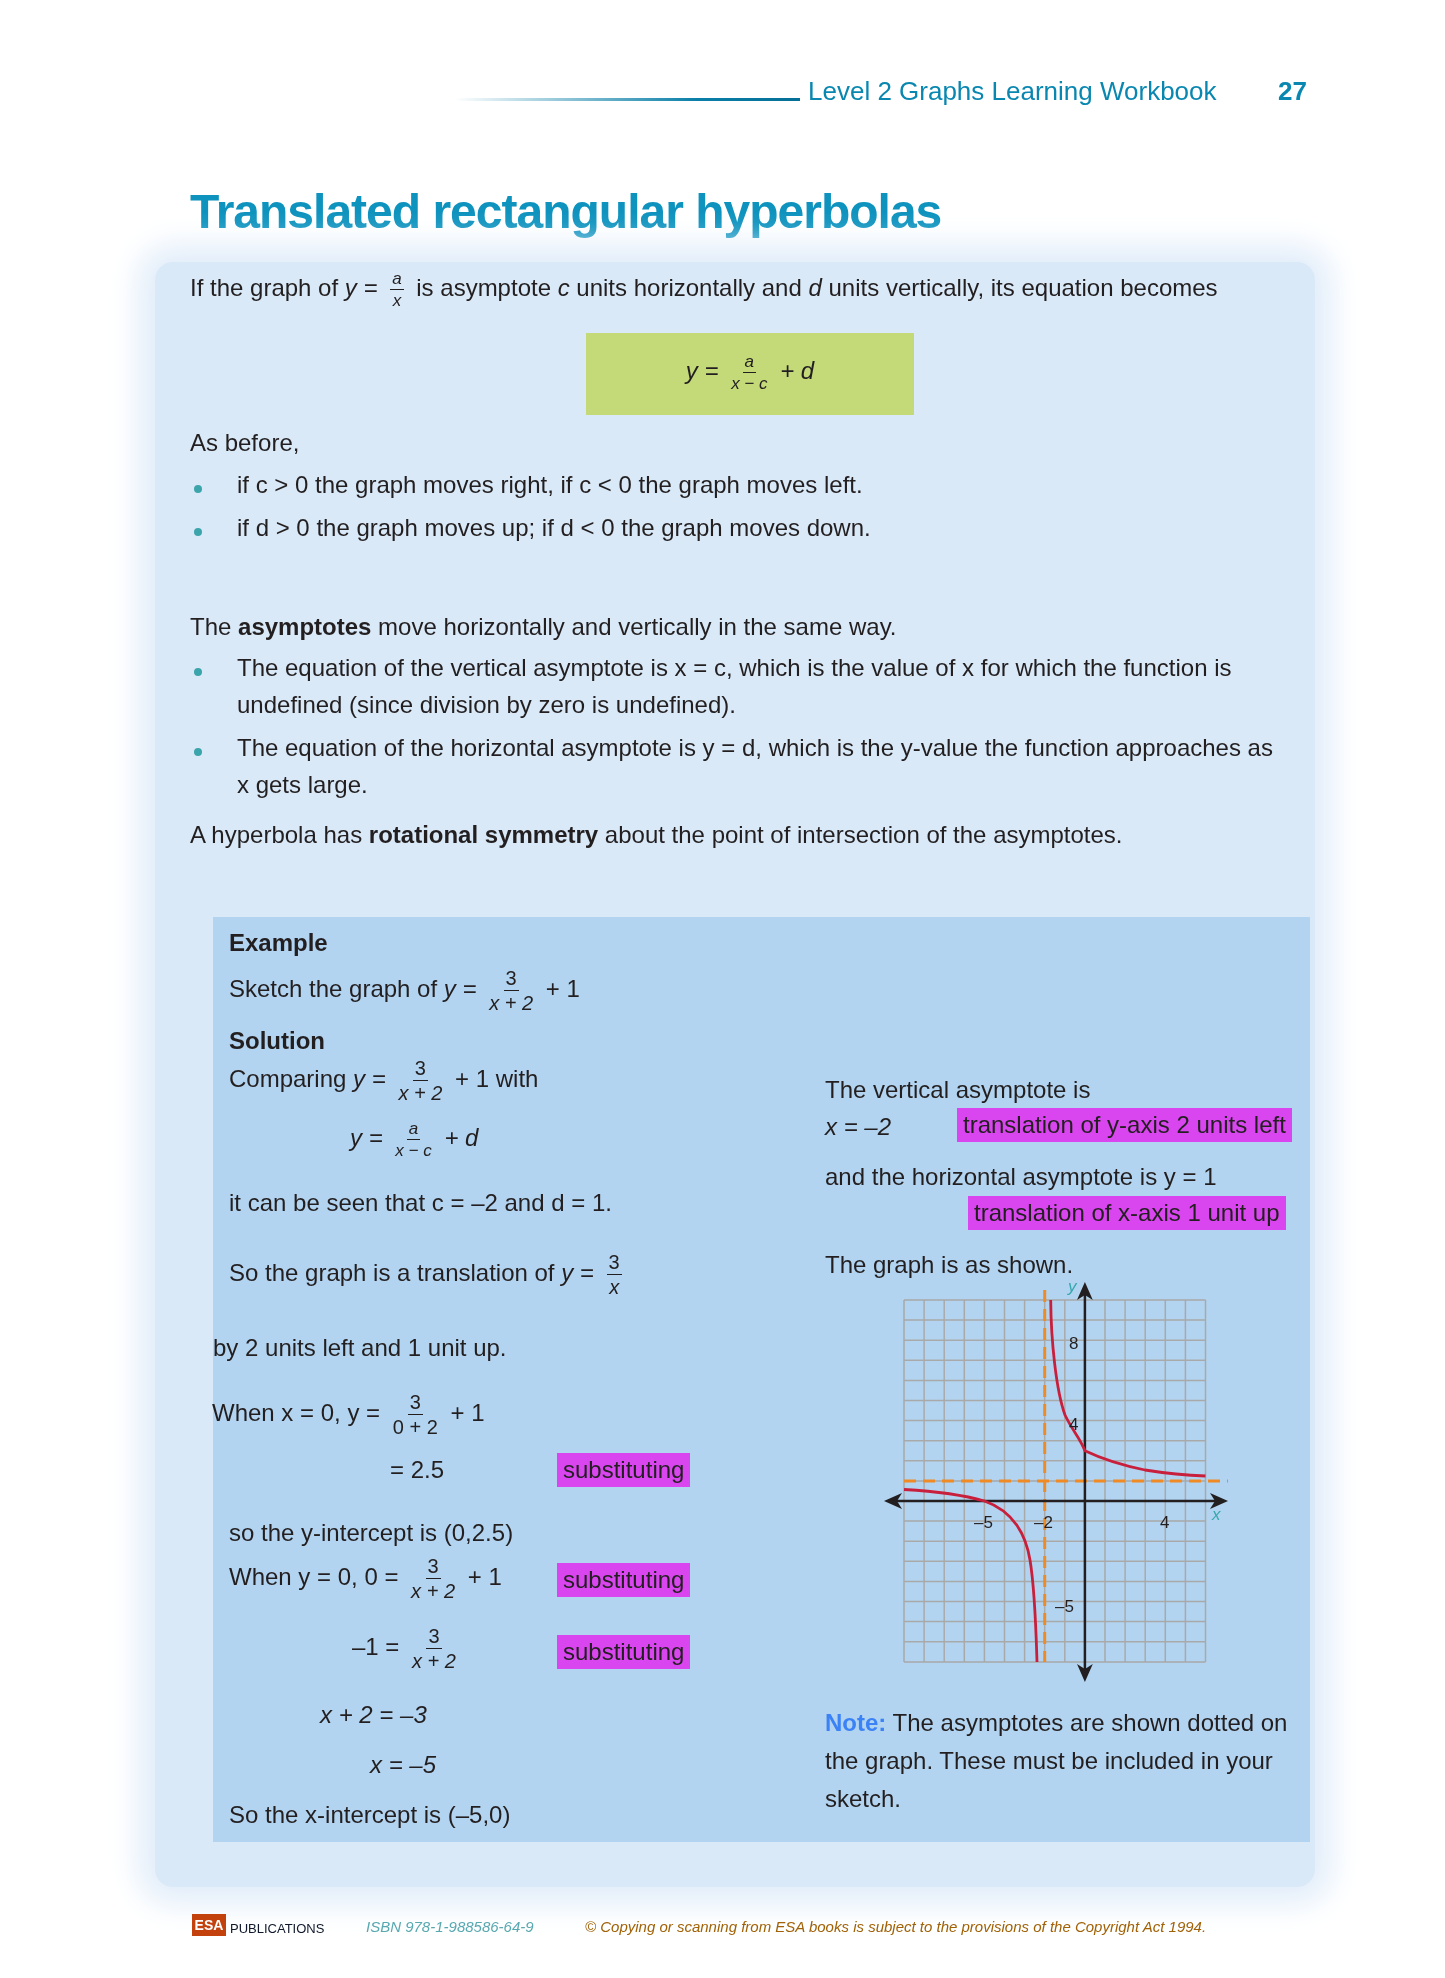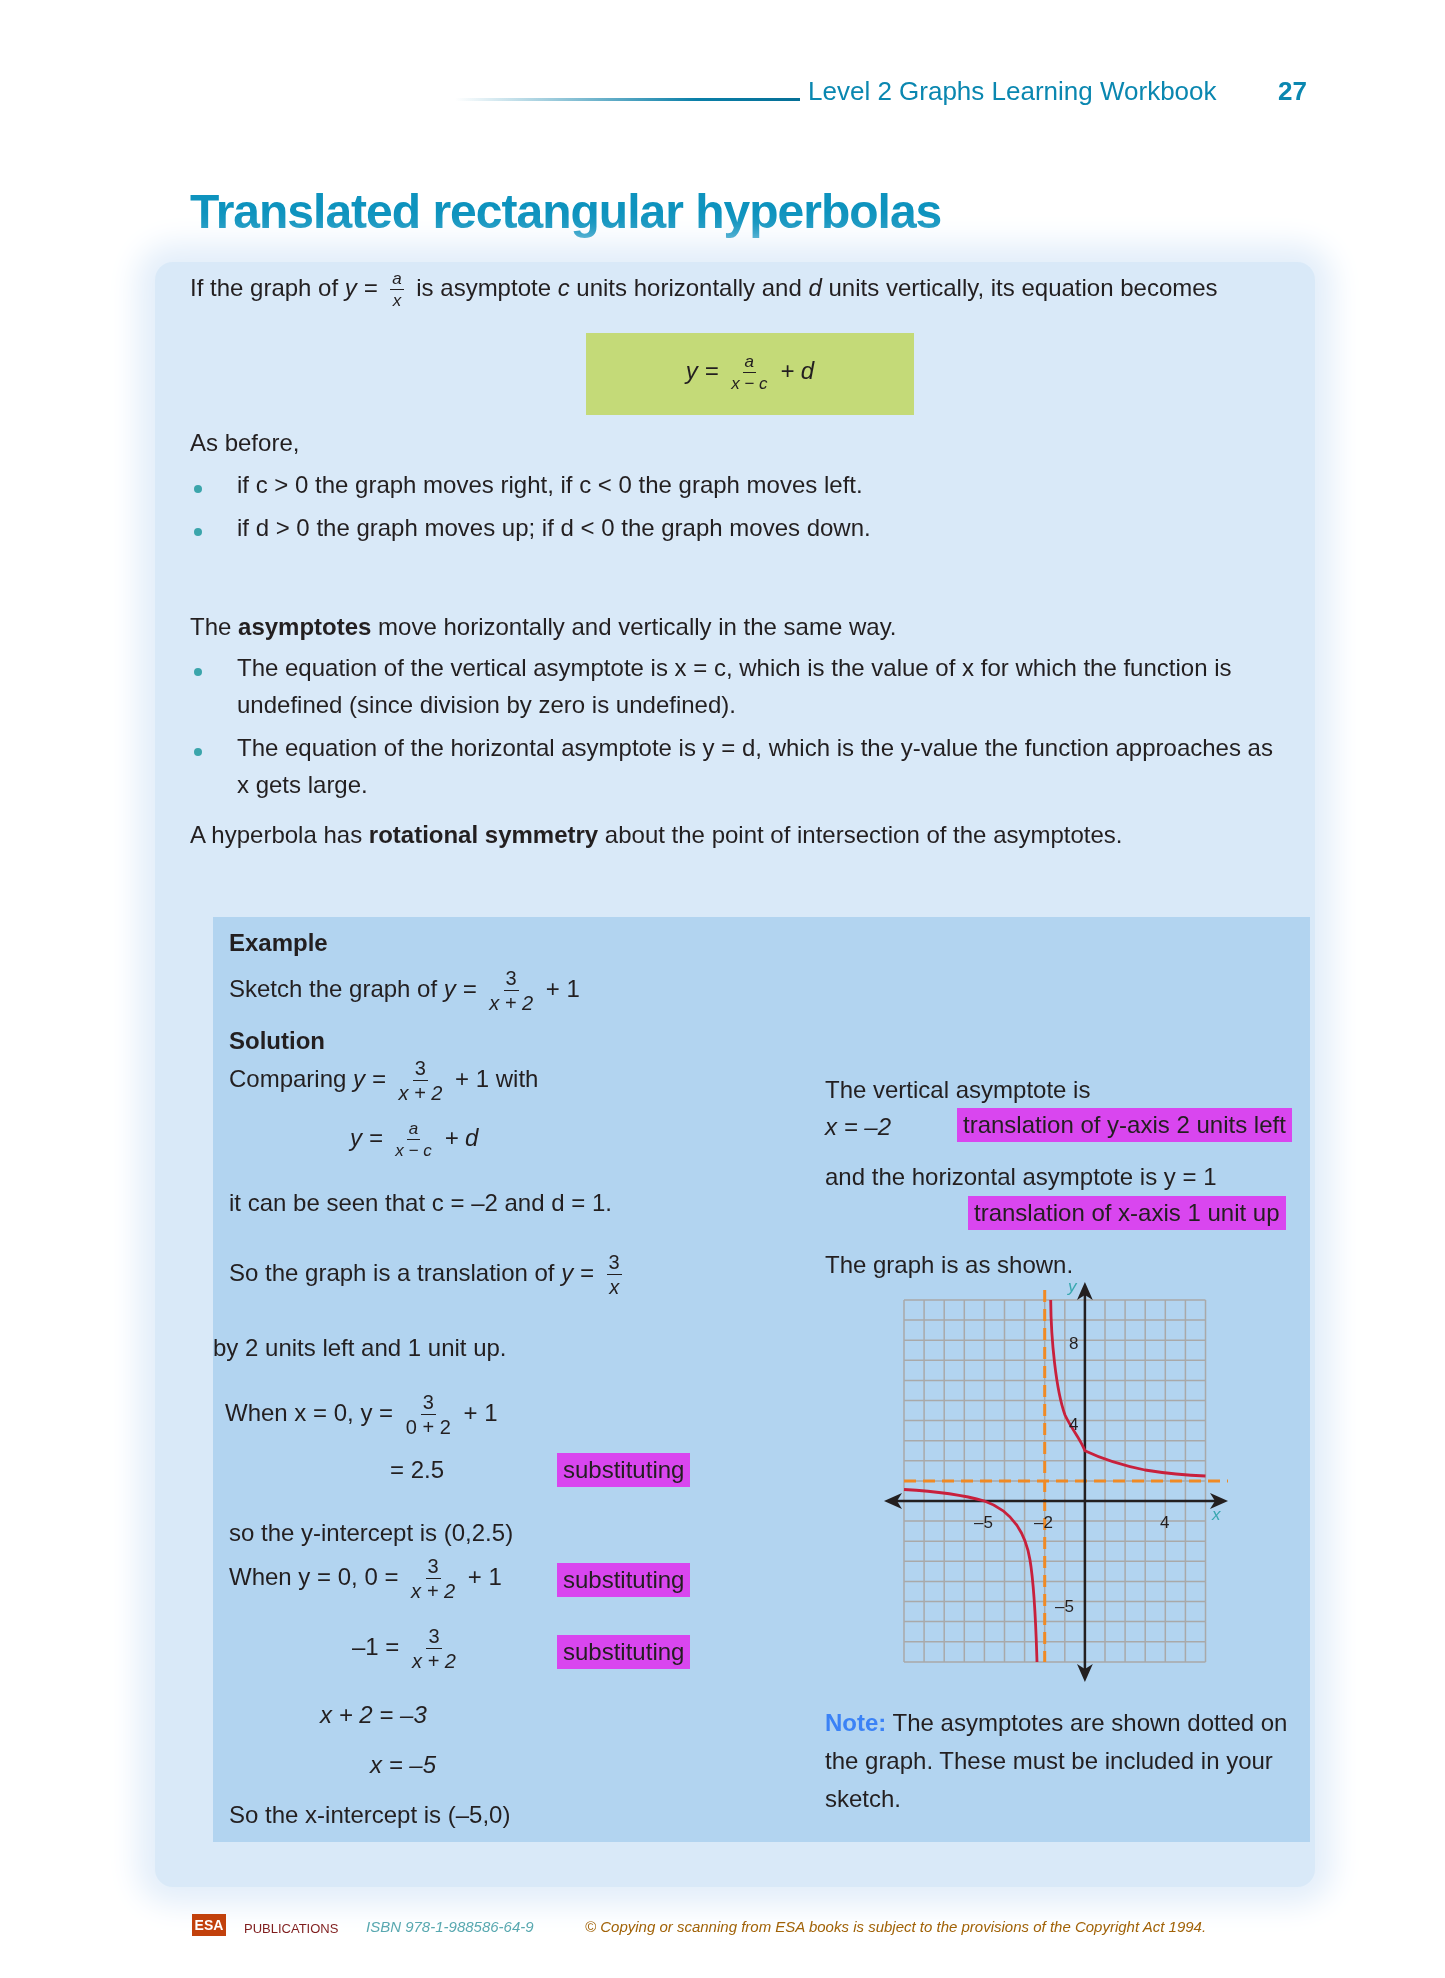--- a/index.html
+++ b/index.html
@@ -109,21 +109,21 @@
 </div>
 <div class="abs txt" style="left:229px; top:1188px;">it can be seen that c = –2 and d = 1.</div>
 <div class="abs txt" style="left:229px; top:1252px;">
   <span>So the graph is a translation of </span><span class="it">y =</span>
   <span class="frac">
       <span class="num">3</span>
       <span class="den it">x</span>
     </span>
 </div>
 <div class="abs txt" style="left:213px; top:1333px;">by 2 units left and 1 unit up.</div>
-<div class="abs txt" style="left:225px; top:1392px;">
+<div class="abs txt" style="left:212px; top:1392px;">
   <span>When x = 0, y =</span>
   <span class="frac">
       <span class="num">3</span>
       <span class="den">0 + 2</span>
     </span>
   <span>+ 1</span>
 </div>
 <div class="abs txt" style="left:390px; top:1455px;">= 2.5</div>
 <div class="abs txt tag" style="left:557px; top:1453px;">substituting</div>
 <div class="abs txt" style="left:229px; top:1518px;">so the y-intercept is (0,2.5)</div>
@@ -220,15 +220,15 @@
   <text x="280" y="248" font-size="17" fill="#231f20" font-family="Liberation Sans, sans-serif">4</text>
 </svg>
 
 <div class="abs txt" style="left:825px; top:1708px;">
   <span class="note-label">Note:</span><span> The asymptotes are shown dotted on</span>
 </div>
 <div class="abs txt" style="left:825px; top:1746px;">the graph. These must be included in your</div>
 <div class="abs txt" style="left:825px; top:1784px;">sketch.</div>
 
 <div class="abs esa-logo">ESA</div>
-<div class="abs footer" style="left:244px; color:#7f1d1d; font-size:13px; top:1921px;">PUBLICATIONS</div>
+<div class="abs footer" style="left:230px; color:#0f172a; font-size:13px; top:1921px;">PUBLICATIONS</div>
 <div class="abs footer" style="left:366px; color:#58a8b0; font-style:italic;">ISBN 978-1-988586-64-9</div>
 <div class="abs footer" style="left:585px; color:#a16207; font-style:italic;">© Copying or scanning from ESA books is subject to the provisions of the Copyright Act 1994.</div>
 
 </body></html>

